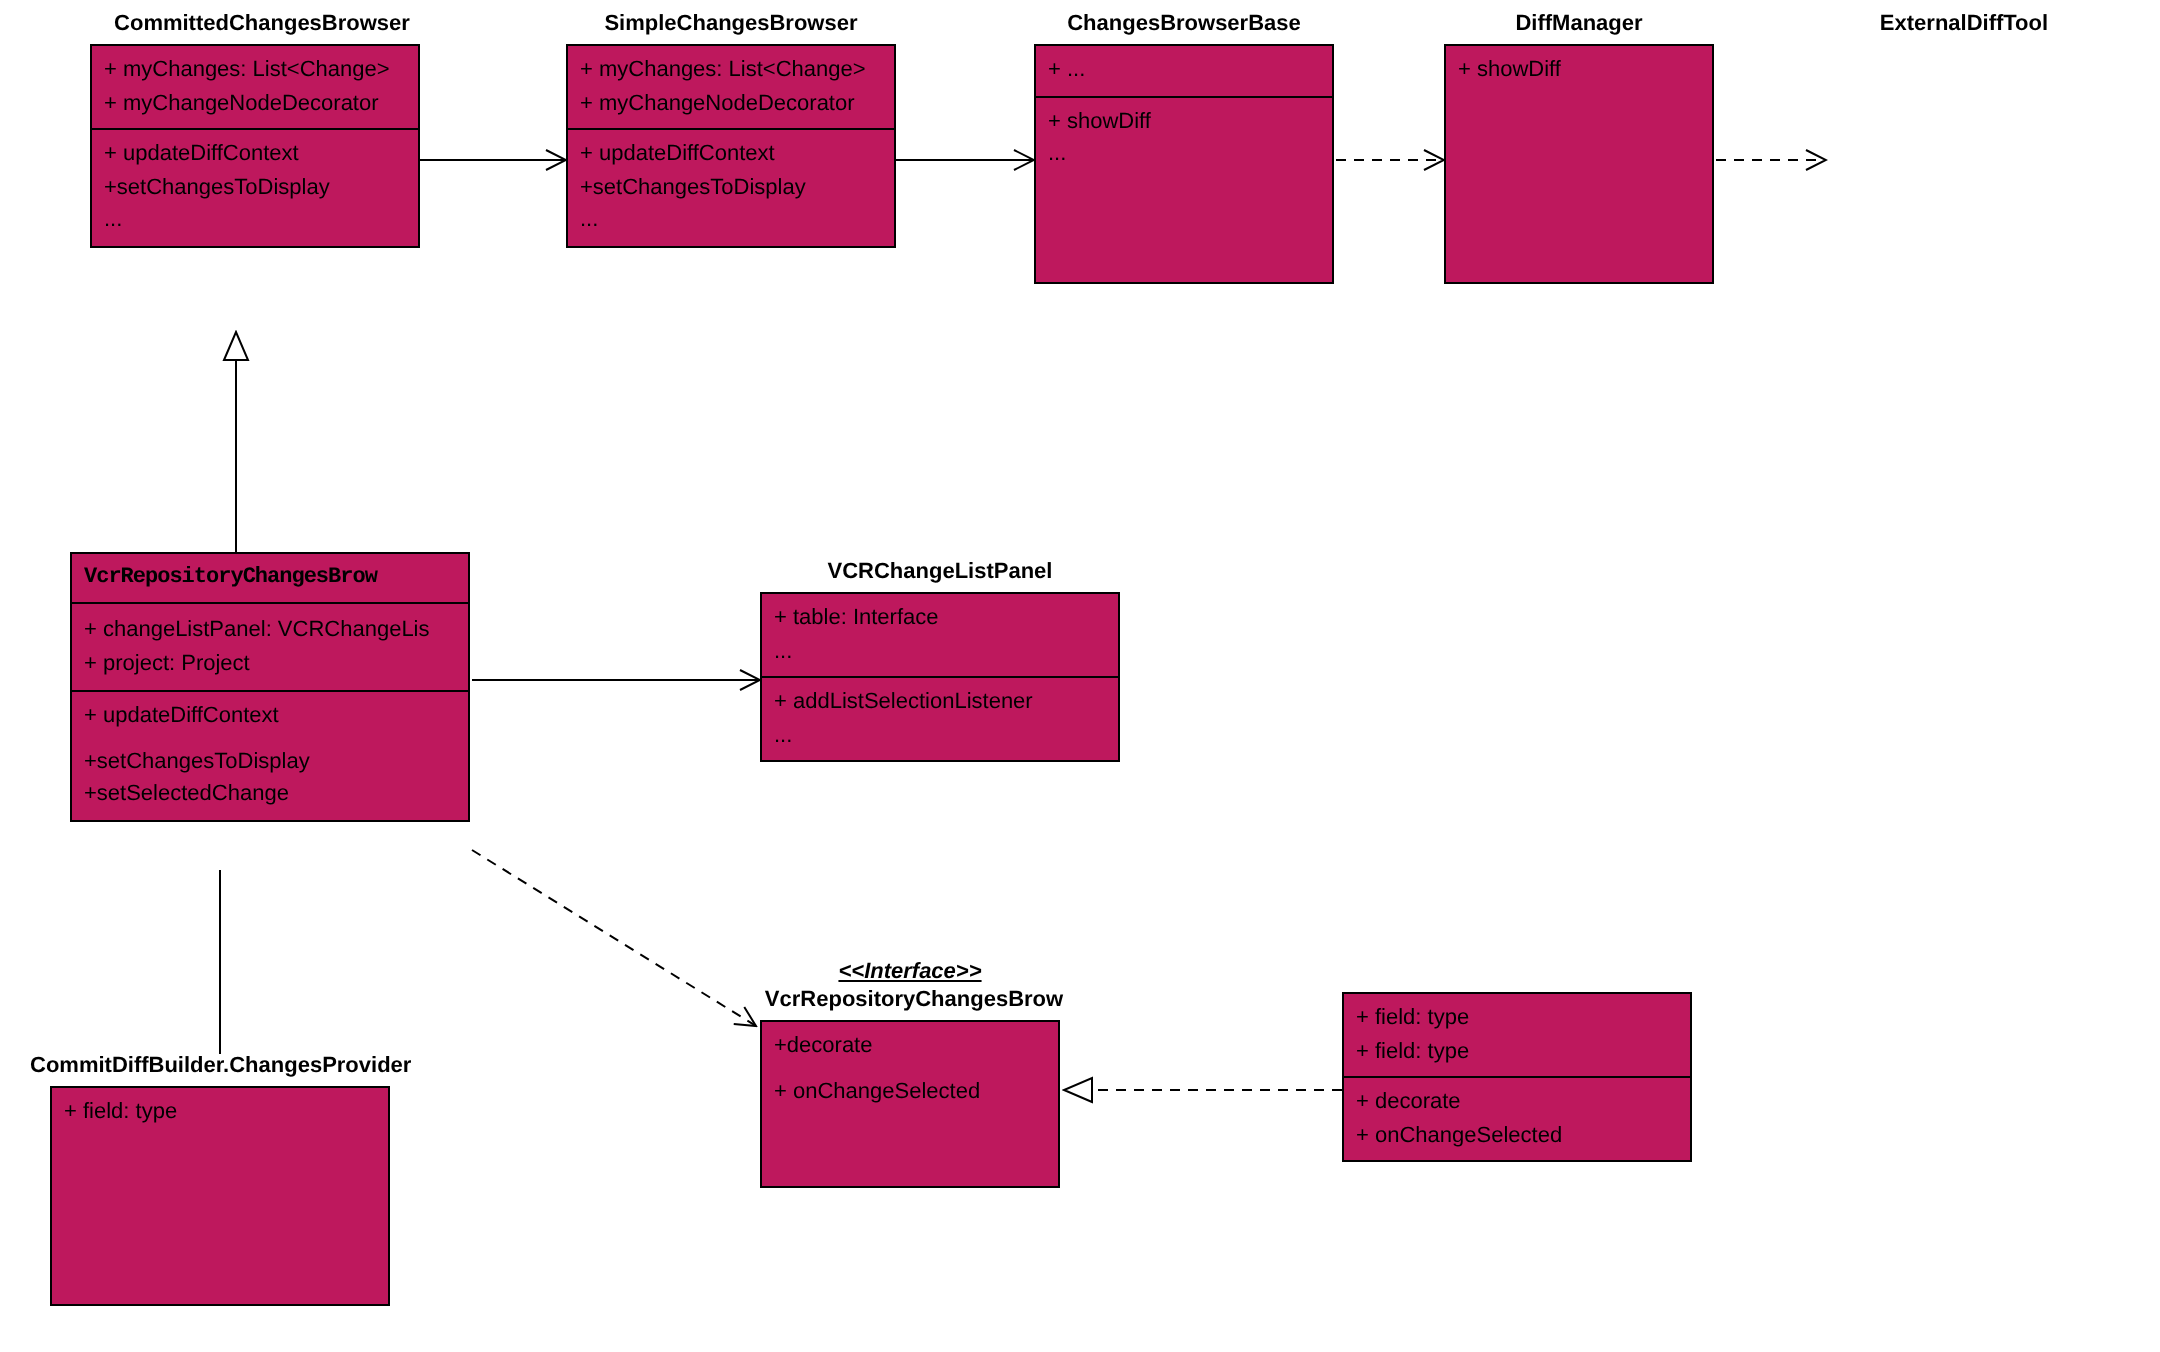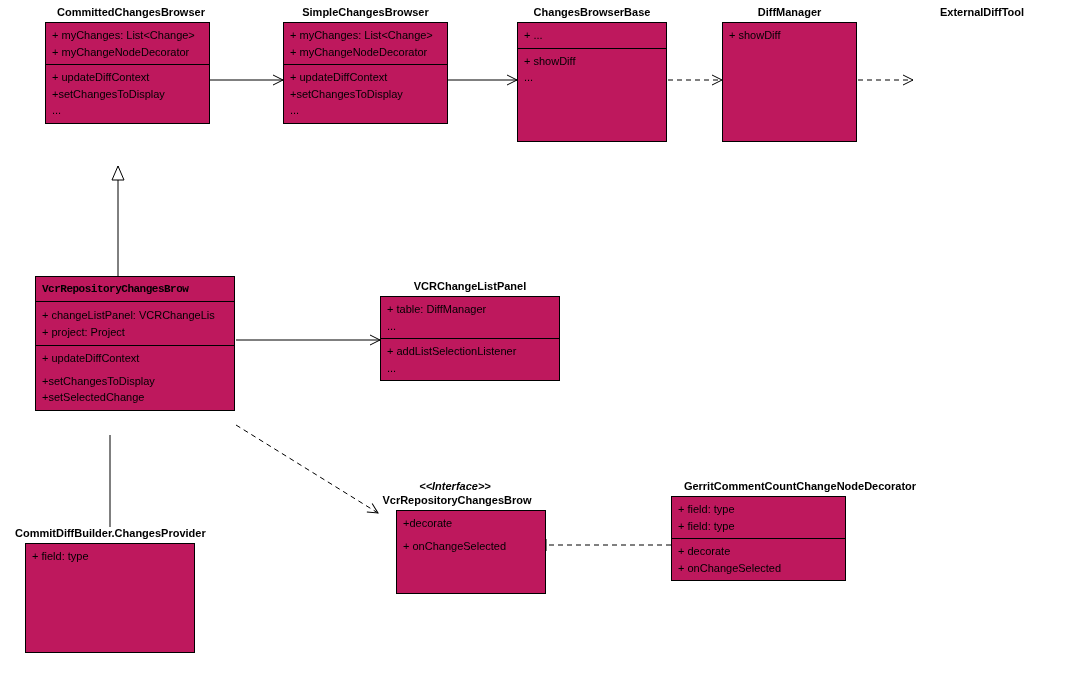--- a/index.html
+++ b/index.html
@@ -141,46 +141,45 @@
     <div class="uml-section">
       <div class="uml-row">+ updateDiffContext</div>
       <div class="uml-row" style="margin-top:6px;">+setChangesToDisplay</div>
       <div class="uml-row">+setSelectedChange</div>
     </div>
   </div>
 
   <div class="uml-title-above" style="left:380px; top:280px; width:180px;text-align:center;">VCRChangeListPanel</div>
   <div class="uml-class" style="left:380px; top:296px; width:180px;">
     <div class="uml-section">
-      <div class="uml-row">+ table: DiffManager</div>
+      <div class="uml-row">+ table: Interface</div>
       <div class="uml-row">...</div>
     </div>
     <div class="uml-section">
       <div class="uml-row">+ addListSelectionListener</div>
       <div class="uml-row">...</div>
     </div>
   </div>
 
   <div class="uml-title-above" style="left:15px; top:527px; width:210px; text-align:left;">CommitDiffBuilder.ChangesProvider</div>
   <div class="uml-class" style="left:25px; top:543px; width:170px; height:110px;">
     <div class="uml-section">
       <div class="uml-row">+ field: type</div>
     </div>
   </div>
 
-  <div class="uml-title-above italic" style="left:380px; top:480px; width:150px;">&lt;&lt;Interface&gt;&gt;</div>
+  <div class="uml-title-above italic" style="left:380px; top:480px; width:150px;text-decoration:underline;">&lt;&lt;Interface&gt;&gt;</div>
   <div class="uml-title-above" style="left:352px; top:494px; width:210px;">VcrRepositoryChangesBrow</div>
-  <div class="uml-class" style="left:380px; top:510px; width:150px; height:84px;margin-left:16px;">
+  <div class="uml-class" style="left:380px; top:510px; width:150px; height:84px;">
     <div class="uml-section">
       <div class="uml-row">+decorate</div>
       <div class="uml-row" style="margin-top:6px;">+ onChangeSelected</div>
     </div>
   </div>
 
-  <div class="uml-title-above" style="left:655px; top:480px; width:290px;">GerritCommentCountChangeNodeDecorator</div>
   <div class="uml-class" style="left:671px; top:496px; width:175px;">
     <div class="uml-section">
       <div class="uml-row">+ field: type</div>
       <div class="uml-row">+ field: type</div>
     </div>
     <div class="uml-section">
       <div class="uml-row">+ decorate</div>
       <div class="uml-row">+ onChangeSelected</div>
     </div>
   </div>

